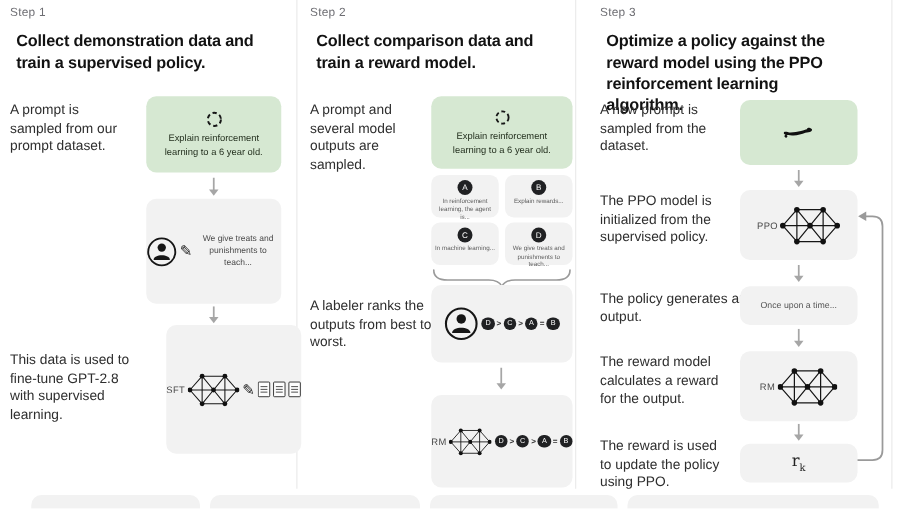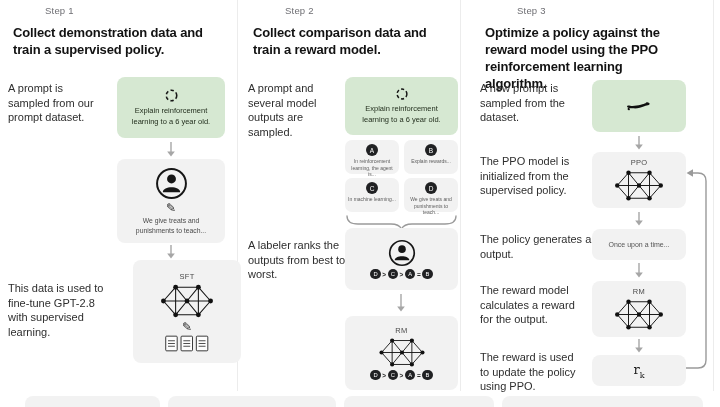--- a/index.html
+++ b/index.html
@@ -1,24 +1,24 @@
 <!DOCTYPE html>
 <html><head>
 <meta charset="utf-8">
 <style>
   html,body{margin:0;padding:0;background:#fff;font-family:"Liberation Sans",sans-serif;}
   .canvas{position:relative;width:720px;height:407px;background:#fff;overflow:hidden;}
   .col{position:absolute;top:0;height:100%;}
   .divider{position:absolute;top:0;width:1px;height:391px;background:#ececec;}
-  .step-label{position:absolute;font-size:9.5px;color:#6e6e73;letter-spacing:.2px;margin-left:37px;}
+  .step-label{position:absolute;font-size:9.5px;color:#6e6e73;letter-spacing:.2px;}
   .heading{position:absolute;margin:5px;font-size:13px;font-weight:bold;color:#121212;line-height:1.32;letter-spacing:-.15px;}
   .caption{position:absolute;margin:0;font-size:11px;color:#2e2e2e;line-height:1.34;}
   .gbox{position:absolute;background:#d6e8d2;border-radius:8px;display:flex;flex-direction:column;align-items:center;justify-content:center;gap:3px;text-align:center;padding:4px;box-sizing:border-box;}
   .btext{font-size:7.5px;color:#24301f;line-height:1.35;}
-  .graybox{position:absolute;background:#f2f2f2;border-radius:8px;display:flex;flex-direction:column;align-items:center;justify-content:center;text-align:center;box-sizing:border-box;gap:2px;}
+  .graybox{position:absolute;background:#f2f2f2;border-radius:8px;display:flex;flex-direction:row;align-items:center;justify-content:center;text-align:center;box-sizing:border-box;gap:2px;}
   .box-label{font-size:7.5px;color:#4a4a4a;letter-spacing:.3px;}
   .note{font-size:6.8px;color:#4a4a4a;line-height:1.35;width:92px;}
   .pencil{font-size:12px;line-height:1;color:#1a1a1a;}
   .outbox{position:absolute;background:#f2f2f2;border-radius:7px;display:flex;flex-direction:column;align-items:center;padding-top:4px;box-sizing:border-box;gap:2px;}
   .badge{width:12px;height:12px;border-radius:50%;background:#202123;color:#fff;font-size:6.5px;display:flex;align-items:center;justify-content:center;flex:0 0 auto;}
   .tiny{font-size:5px;color:#5c5c5c;line-height:1.3;text-align:center;width:48px;}
   .rank{display:flex;align-items:center;gap:1.5px;}
   .rank .badge{width:10.5px;height:10.5px;font-size:5.8px;}
   .sep{font-size:6.5px;color:#2e2e2e;font-weight:bold;}
   .varrow,.abs{position:absolute;}

